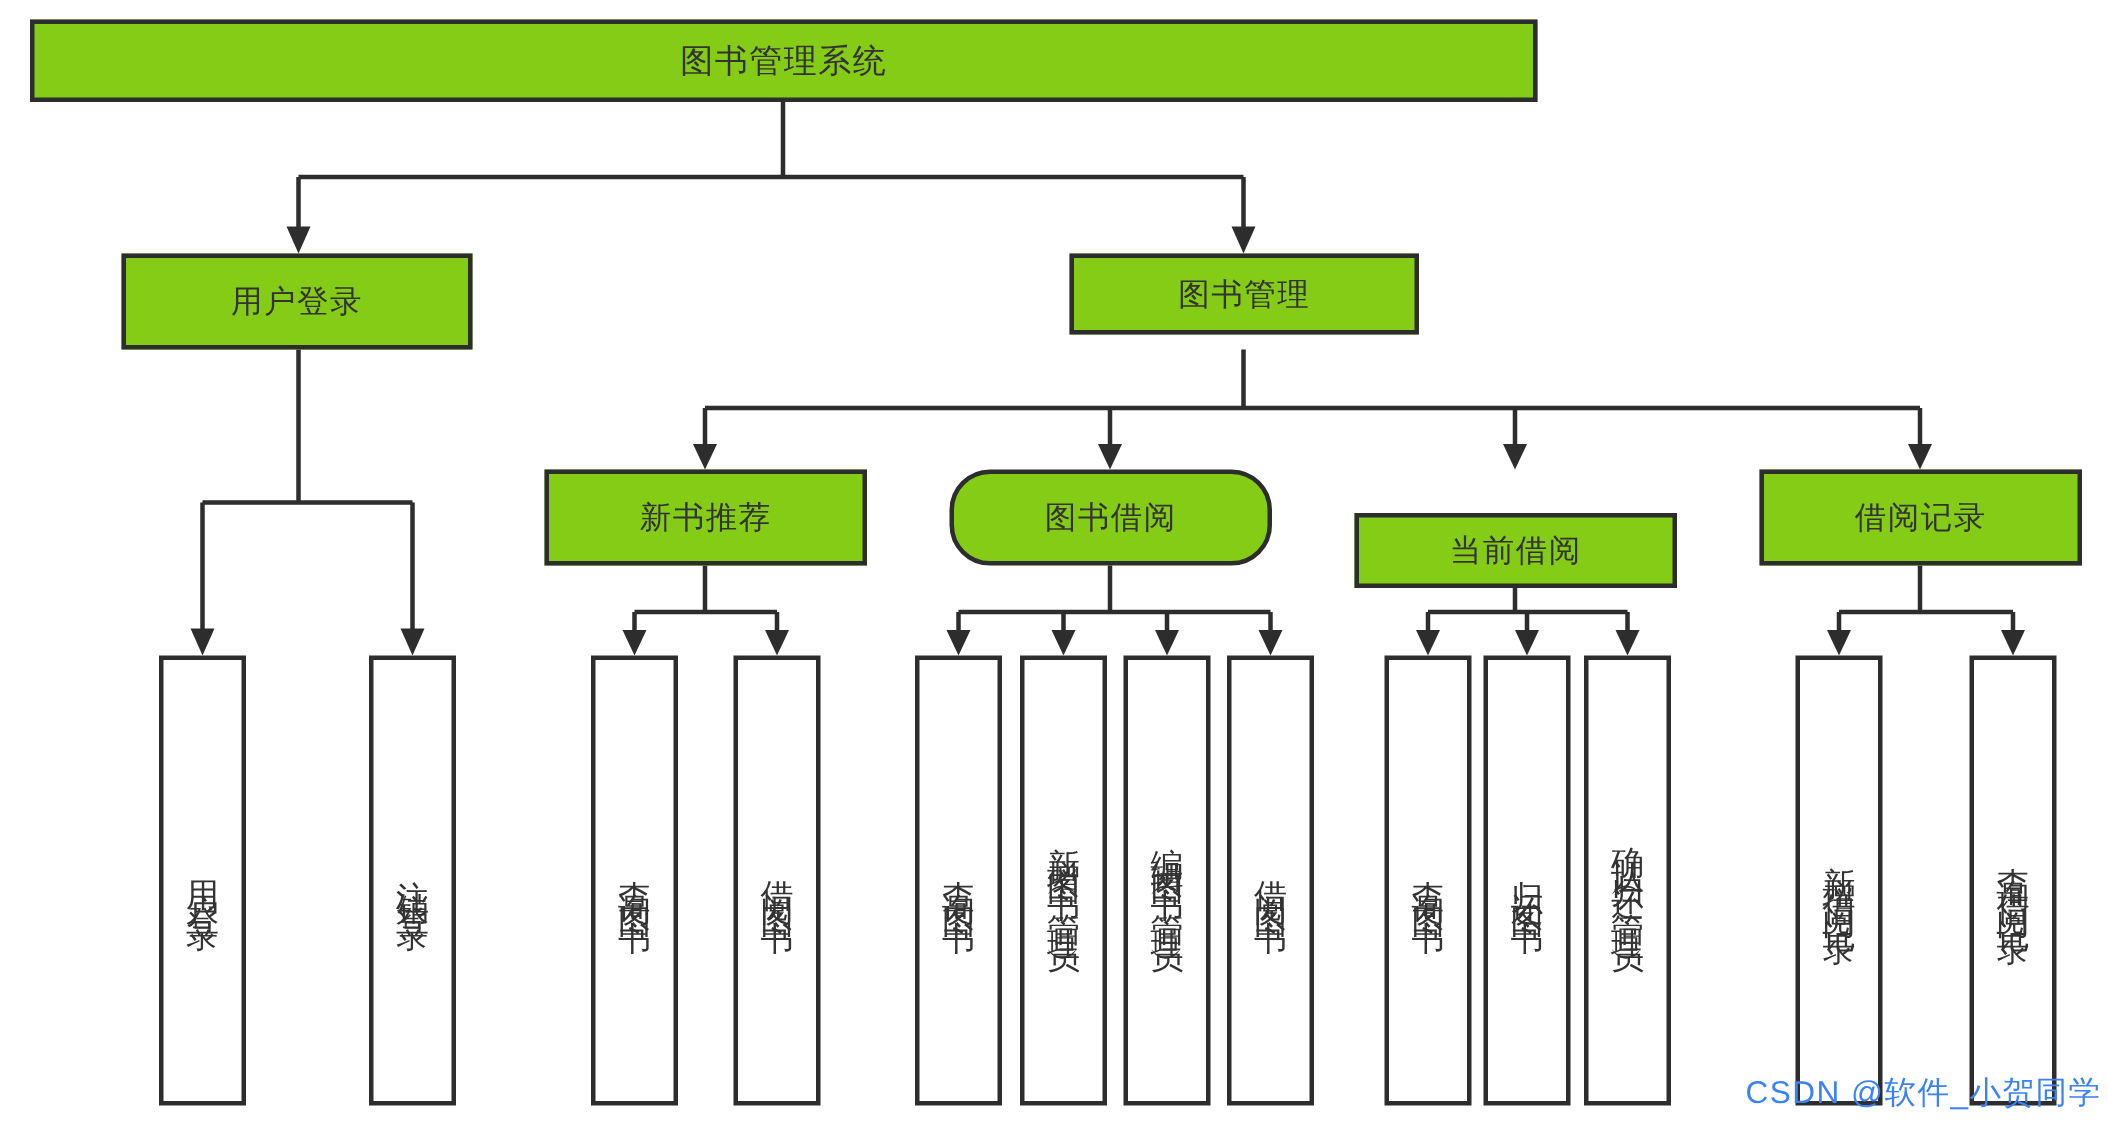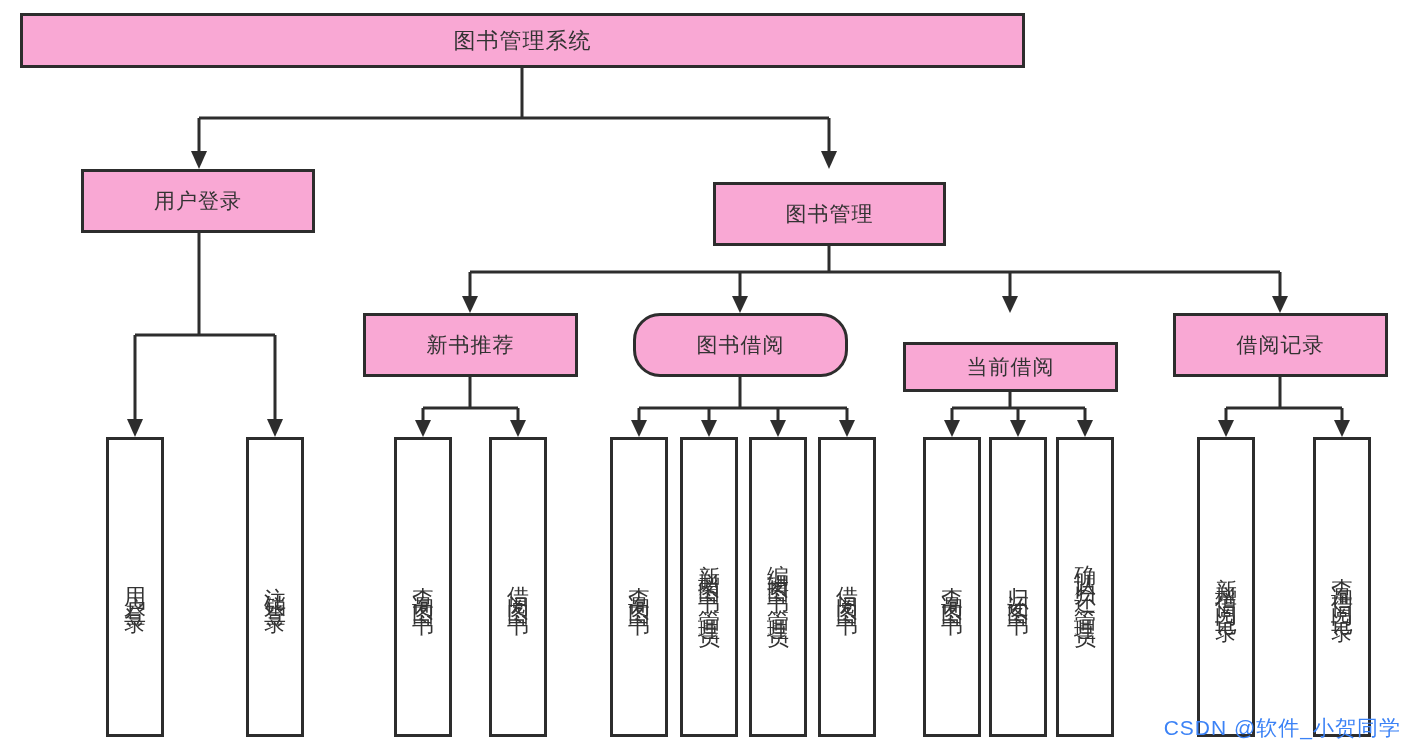--- a/index.html
+++ b/index.html
@@ -8,21 +8,21 @@
     width:1405px; height:747px;
     background:#ffffff;
     font-family:"Liberation Sans","DejaVu Sans",sans-serif;
     overflow:hidden;
   }
   #connectors { position:absolute; left:0; top:0; width:1405px; height:747px; }
   .node {
     position:absolute;
     box-sizing:border-box;
     border:3px solid #2d2d2d;
-    background:#f9a8d4;
+    background:#84cc16;
     display:flex;
     align-items:center;
     justify-content:center;
     color:#333333;
     font-size:21px;
     letter-spacing:1px;
   }
   .node.root { font-size:22px; }
   .leaf {
     position:absolute;
@@ -40,21 +40,21 @@
     writing-mode:vertical-rl;
     text-orientation:mixed;
     font-size:22px;
     letter-spacing:9px;
     line-height:1;
     white-space:nowrap;
   }
   
   .n-root   { left:20px;  top:13px;  width:1005px; height:55px; }
   .n-login  { left:81px;  top:169px; width:234px;  height:64px; }
-  .n-mgmt   { left:713px; top:182px; width:233px;  height:64px; }
+  .n-mgmt   { left:713px; top:169px; width:233px;  height:54px; }
   .n-nb     { left:363px; top:313px; width:215px;  height:64px;text-align:right; }
   .n-bw     { left:633px; top:313px; width:215px;  height:64px;border-radius:27px; }
   .n-cur    { left:903px; top:313px; width:215px;  height:50px;margin-top:29px; }
   .n-rec    { left:1173px;top:313px; width:215px;  height:64px; }
   .l-1  { left:106px; }
   .l-2  { left:246px; }
   .l-3  { left:394px; }
   .l-4  { left:489px; }
   .l-5  { left:610px; }
   .l-6  { left:680px; }

